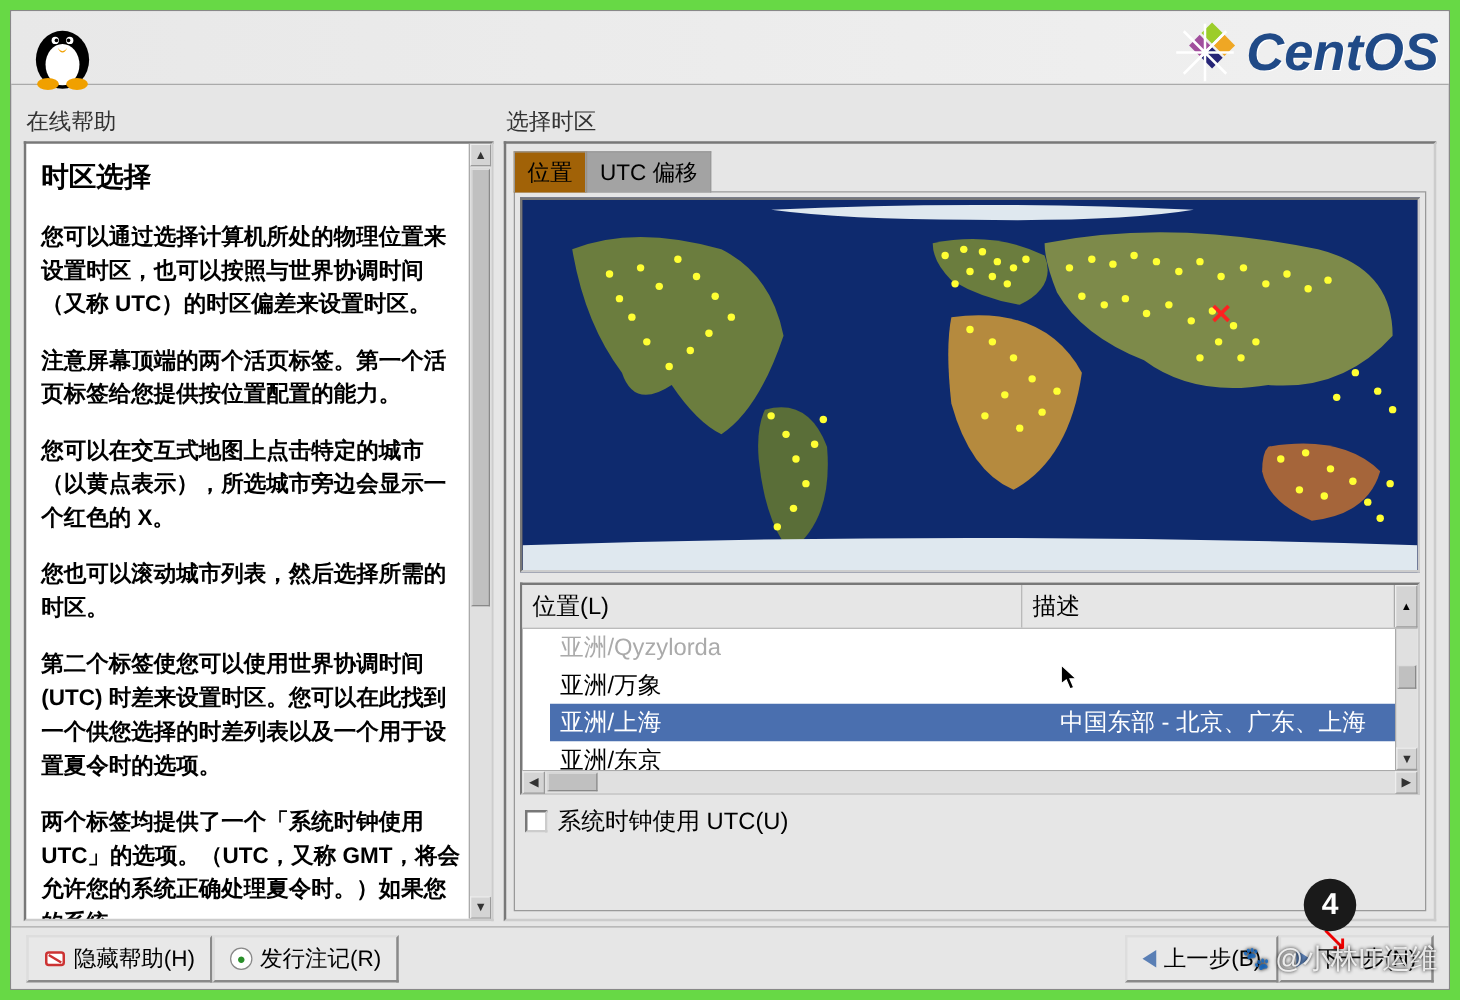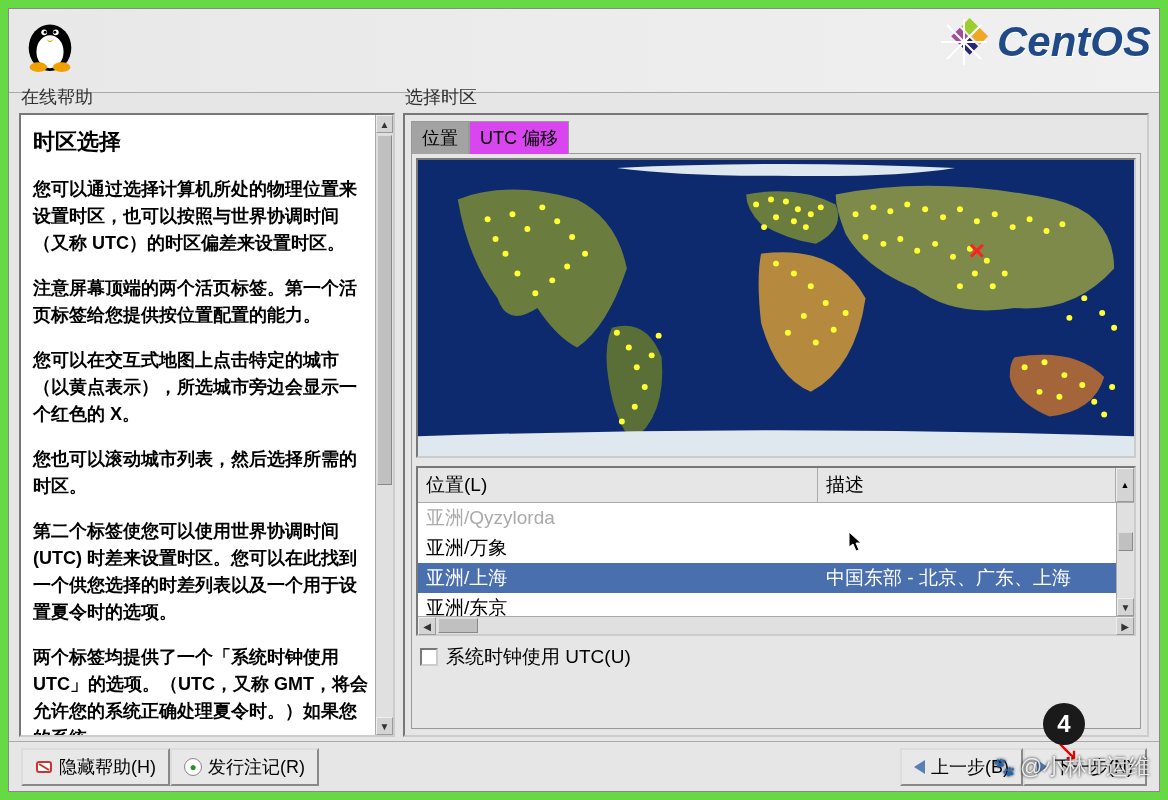--- a/index.html
+++ b/index.html
@@ -1,47 +1,47 @@
 <!DOCTYPE html>
 <html><head>
 <meta charset="utf-8">
 <style>
 * { box-sizing: border-box; margin: 0; padding: 0; }
 body { font-family: "SimSun", "宋体", sans-serif; background: #67d945; width: 1168px; height: 800px; position: relative; overflow: hidden; }
 .outer { position: absolute; top: 8px; left: 8px; width: 1152px; height: 784px; background: #e6e6e6; border: 1px solid #888; }
-.header-bar { height: 84px; background: linear-gradient(to right, #e8e8e8, #f0f0f0); position: relative; border-bottom: 1px solid #aaa; }
+.header-bar { height: 59px; background: linear-gradient(to right, #e8e8e8, #f0f0f0); position: relative; border-bottom: 1px solid #aaa; }
 .penguin-icon { position: absolute; left: 10px; top: 2px; width: 62px; height: 62px; }
 .centos-logo { position: absolute; right: 8px; top: 8px; display: flex; align-items: center; gap: 8px; }
 .centos-text { font-family: "Trebuchet MS", Arial, sans-serif; font-size: 42px; font-weight: bold; font-style: italic; color: #204a87; text-shadow: 1px 1px 0 #fff; }
 .main-area { position: absolute; top: 70px; left: 0; right: 0; bottom: 50px; display: flex; }
 .left-panel { width: 390px; padding: 6px 4px 4px 10px; display: flex; flex-direction: column; }
 .panel-title { font-size: 18px; color: #333; margin-bottom: 4px; padding-left: 2px; }
 .help-box { flex: 1; background: #fff; border: 2px inset #ccc; display: flex; position: relative; overflow: hidden; }
 .help-content { flex: 1; padding: 10px 6px 10px 12px; font-size: 18px; line-height: 1.5; color: #000; overflow: hidden; }
 .help-content h2 { font-size: 22px; font-weight: bold; margin-bottom: 18px; }
 .help-content p { margin-bottom: 18px; font-weight: bold; }
 .scrollbar-v { width: 18px; background: #e0e0e0; border-left: 1px solid #aaa; display: flex; flex-direction: column; }
 .scroll-btn { height: 18px; background: #d4d4d4; border: 1px outset #eee; display: flex; align-items: center; justify-content: center; font-size: 10px; color: #333; cursor: pointer; }
 .scroll-track { flex: 1; position: relative; }
 .scroll-thumb { position: absolute; left: 1px; right: 1px; background: #c0c0c0; border: 1px outset #ddd; }
 .right-panel { flex: 1; padding: 6px 10px 4px 4px; display: flex; flex-direction: column; }
 .tz-box { flex: 1; border: 2px inset #ccc; background: #e6e6e6; padding: 6px; display: flex; flex-direction: column; position: relative; }
 .tab-row { display: flex; gap: 0; margin-bottom: 0; }
-.tab { padding: 4px 10px; font-size: 18px; background: #d946ef; border: 1px solid #999; border-bottom: none; cursor: pointer; position: relative; }
-.tab.active { background: #a3a3a3; z-index: 2; }
+.tab { padding: 4px 10px; font-size: 18px; background: #a3a3a3; border: 1px solid #999; border-bottom: none; cursor: pointer; position: relative; }
+.tab.active { background: #a16207; z-index: 2; }
 .tab-content { flex: 1; border: 1px solid #999; background: #e6e6e6; padding: 4px; display: flex; flex-direction: column; margin-top: -1px; }
 .map-area { height: 300px; background: #0e1f56; border: 2px inset #ccc; position: relative; overflow: hidden; margin-bottom: 8px; }
 .map-svg { width: 100%; height: 100%; }
 .table-wrap { border: 2px inset #ccc; background: #fff; display: flex; flex-direction: column; height: 170px; }
 .table-headers { display: flex; background: #e6e6e6; border-bottom: 1px solid #aaa; }
 .th { padding: 4px 8px; font-size: 19px; border-right: 1px solid #aaa; background: #e6e6e6; }
 .th-loc { width: 400px; }
 .th-desc { flex: 1; }
 .th-scroll { width: 18px; background: #d4d4d4; border: 1px outset #eee; display: flex; align-items: center; justify-content: center; font-size: 9px; cursor: pointer; }
-.table-body { flex: 1; overflow: hidden; position: relative; display:flex; }
+.table-body { flex: 1; overflow: hidden; position: relative; display:flex;padding-left:22px; }
 .rows-area { flex:1; }
 .tr { display: flex; height: 30px; align-items: center; font-size: 19px; cursor: pointer; }
 .tr.faded { color: #aaa; }
 .tr.selected { background: #4a6faf; color: #fff; }
 .td-loc { width: 400px; padding: 0 8px; white-space: nowrap; overflow: hidden; }
 .td-desc { flex: 1; padding: 0 8px; white-space: nowrap; overflow: hidden; }
 .table-hscroll { height: 18px; background: #e0e0e0; display: flex; border-top: 1px solid #aaa; }
 .hscroll-track { flex: 1; position: relative; background: #e0e0e0; }
 .hscroll-thumb { position: absolute; top: 1px; bottom: 1px; left: 2px; width: 40px; background: #c0c0c0; border: 1px outset #ddd; }
 .checkbox-row { padding: 8px 4px; display: flex; align-items: center; gap: 8px; font-size: 19px; }

